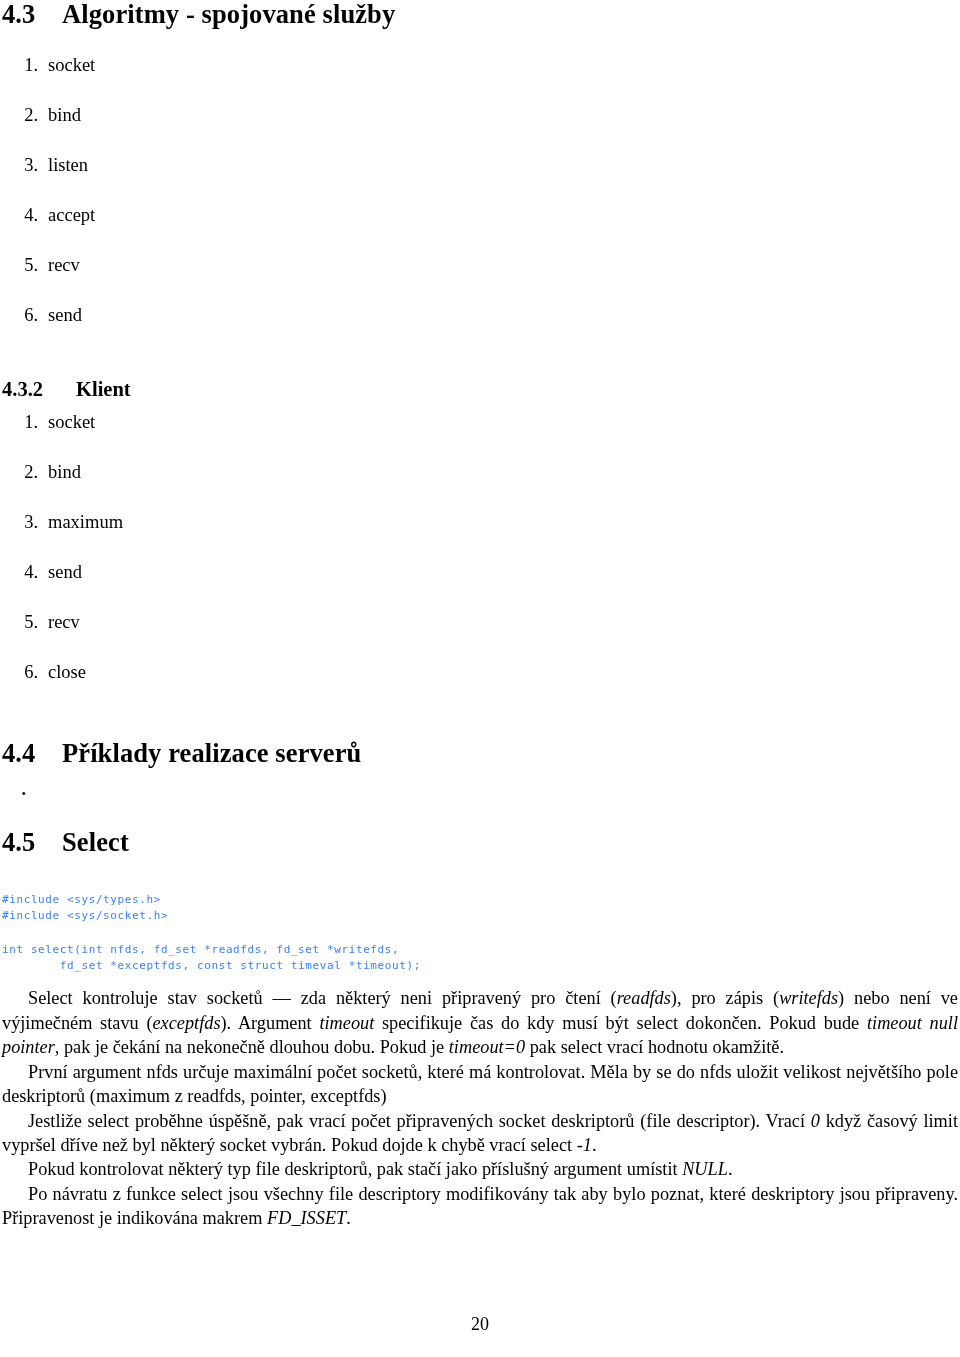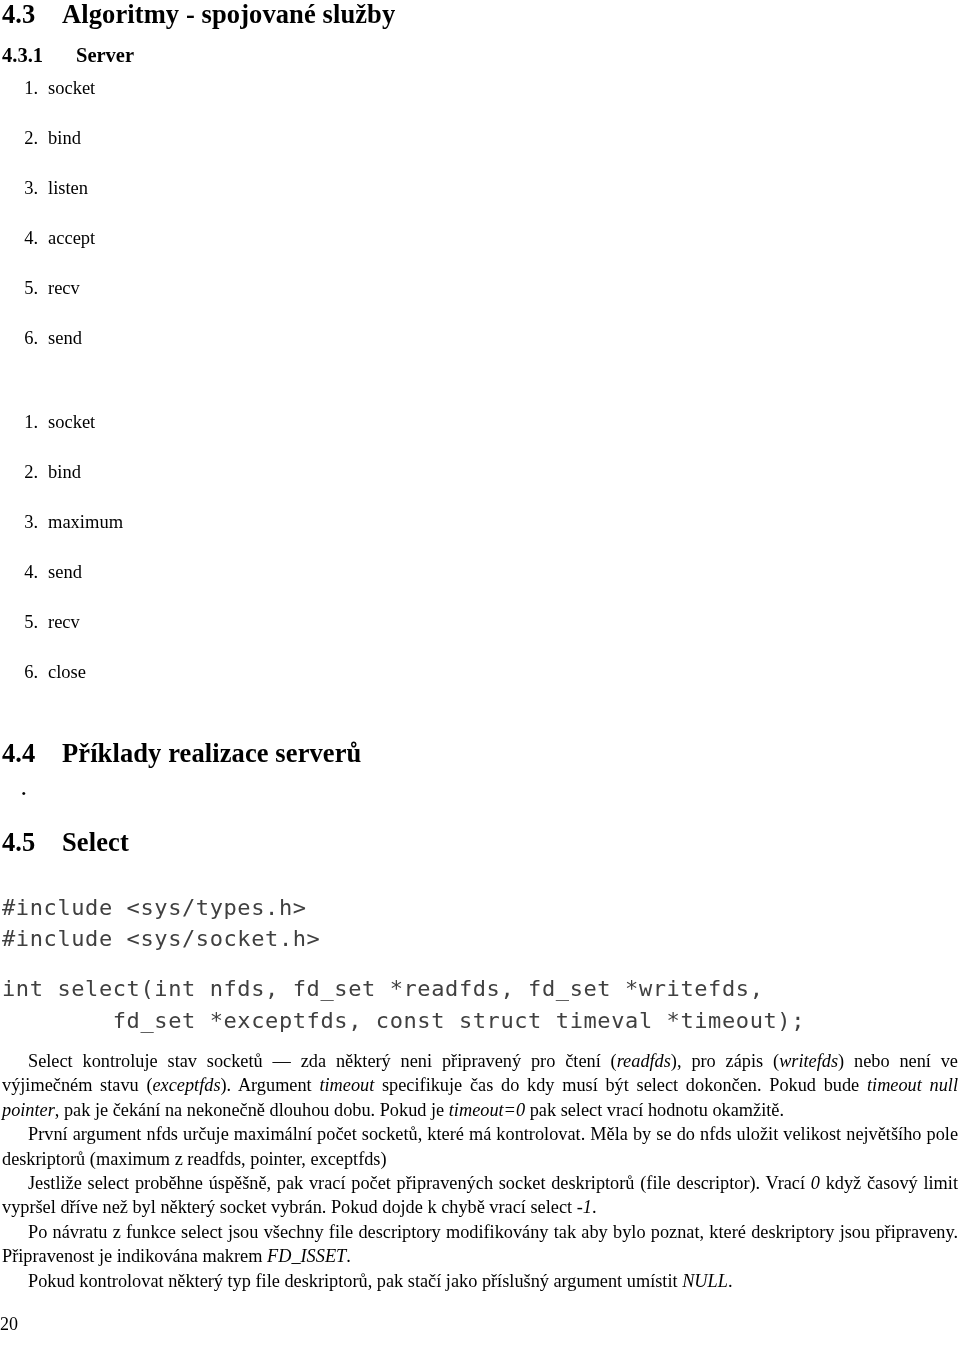--- a/index.html
+++ b/index.html
@@ -107,57 +107,55 @@
     text-align: justify;
     text-justify: inter-word;
     hyphens: none;
   }
   p.body.indent { text-indent: 26px; }
   p.body em { }
 
   
   pre.code {
     font-family: "DejaVu Sans Mono", "Liberation Mono", monospace;
-    font-size: 22px;
+    font-size: 11px;
     line-height: 1.42;
     margin: 0;
     padding: 0;
     white-space: pre;
     letter-spacing: 0.6px;
-    color: #404040;
+    color: #3b82f6;
   }
 
   .vspace-sm { height: 13px; }
   .vspace-md { height: 19px; }
   .vspace-lg { height: 27px; }
   .vspace-xl { height: 34px; }
 
   
   .pagefoot {
     position: absolute;
     left: 0;
     right: 0;
     bottom: 22px;
+    text-align: center;
     font-size: 18px;
   }
 </style>
 </head>
 <body>
 
 <div class="page">
 
   <h1 class="sec">
     <span class="num">4.3</span><span>Algoritmy - spojované služby</span>
   </h1>
 
   <div class="gap-after-h1"></div>
 
-  <h2 class="subsec">
-    <span class="num">4.3.1</span><span>Server</span>
-  </h2>
 
   <div class="gap-after-h2"></div>
 
   <ol class="steps">
     <li>
         <span class="lbl">1.</span>
         <span>socket</span>
       </li>
     <li>
         <span class="lbl">2.</span>
@@ -176,20 +174,23 @@
         <span>recv</span>
       </li>
     <li>
         <span class="lbl">6.</span>
         <span>send</span>
       </li>
   </ol>
 
   <div class="gap-sec-top"></div>
 
+  <h2 class="subsec">
+    <span class="num">4.3.2</span><span>Klient</span>
+  </h2>
 
   <div class="gap-after-h2"></div>
 
   <ol class="steps">
     <li>
         <span class="lbl">1.</span>
         <span>socket</span>
       </li>
     <li>
         <span class="lbl">2.</span>
@@ -244,22 +245,22 @@
   <div class="vspace-md"></div>
 
   <pre class="code">int select(int nfds, fd_set *readfds, fd_set *writefds,
         fd_set *exceptfds, const struct timeval *timeout);</pre>
 
   <div class="vspace-sm"></div>
 
   <p class="body indent"><span>Select kontroluje stav socketů — zda některý neni připravený pro čtení (</span><em>readfds</em><span>), pro zápis (</span><em>writefds</em><span>) nebo není ve výjimečném stavu (</span><em>exceptfds</em><span>). Argument </span><em>timeout</em><span> specifikuje čas do kdy musí být select dokončen. Pokud bude </span><em>timeout null pointer</em><span>, pak je čekání na nekonečně dlouhou dobu. Pokud je </span><em>timeout=0</em><span> pak select vrací hodnotu okamžitě.</span></p>
   <p class="body indent"><span>První argument nfds určuje maximální počet socketů, které má kontrolovat. Měla by se do nfds uložit velikost největšího pole deskriptorů (maximum z readfds, pointer, exceptfds)</span></p>
   <p class="body indent"><span>Jestliže select proběhne úspěšně, pak vrací počet připravených socket deskriptorů (file descriptor). Vrací </span><em>0</em><span> když časový limit vypršel dříve než byl některý socket vybrán. Pokud dojde k chybě vrací select </span><em>-1</em><span>.</span></p>
+  <p class="body indent"><span>Pokud kontrolovat některý typ file deskriptorů, pak stačí jako příslušný argument umístit </span><em>NULL</em><span>.</span></p>
   <p class="body indent"><span>Po návratu z funkce select jsou všechny file descriptory modifikovány tak aby bylo poznat, které deskriptory jsou připraveny. Připravenost je indikována makrem </span><em>FD_ISSET</em><span>.</span></p>
-  <p class="body indent"><span>Pokud kontrolovat některý typ file deskriptorů, pak stačí jako příslušný argument umístit </span><em>NULL</em><span>.</span></p>
 
   <div class="vspace-xl"></div>
 
   <div class="pagefoot">
     <span>20</span>
   </div>
 
 </div>
 
 </body></html>

